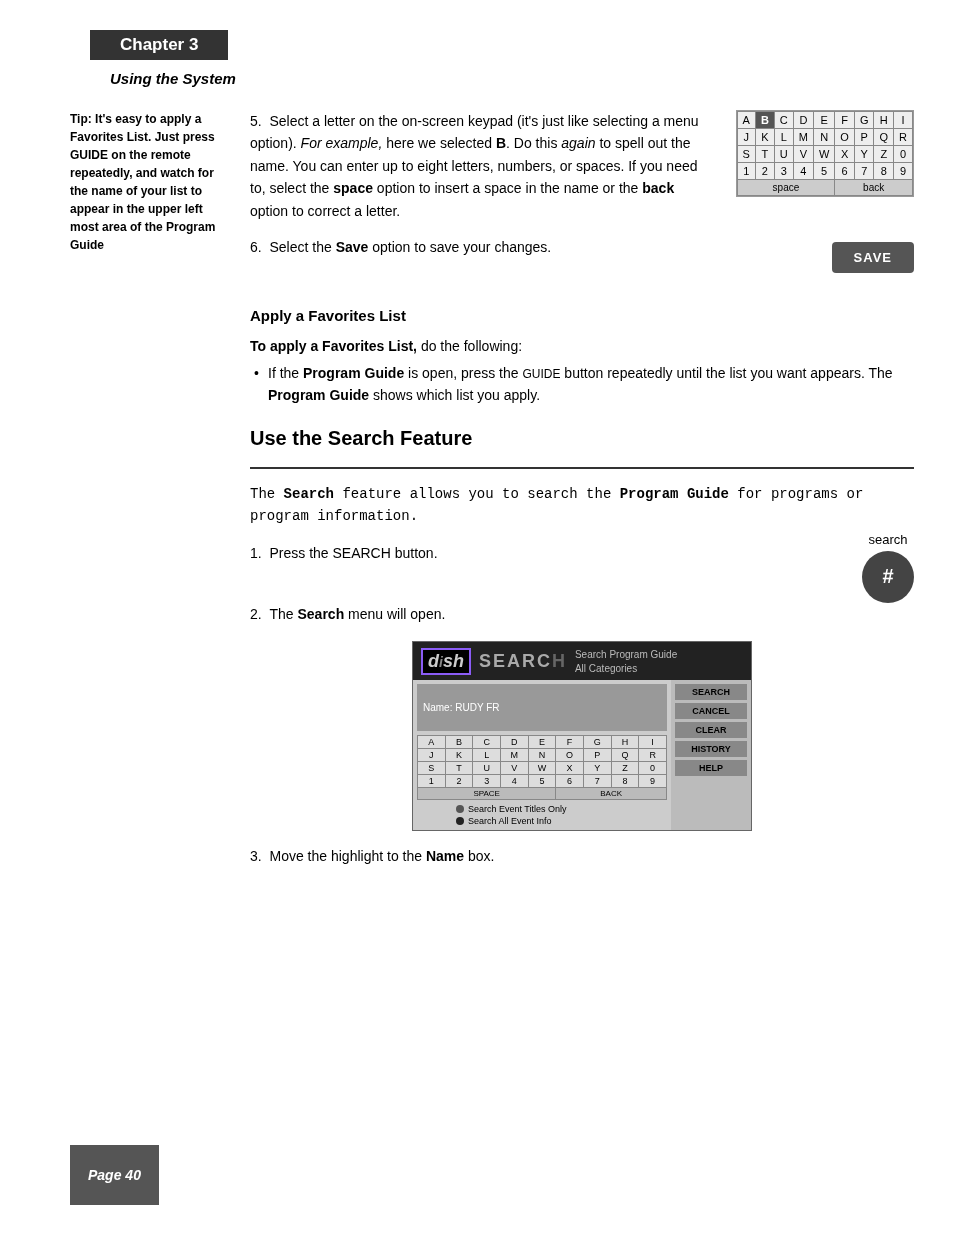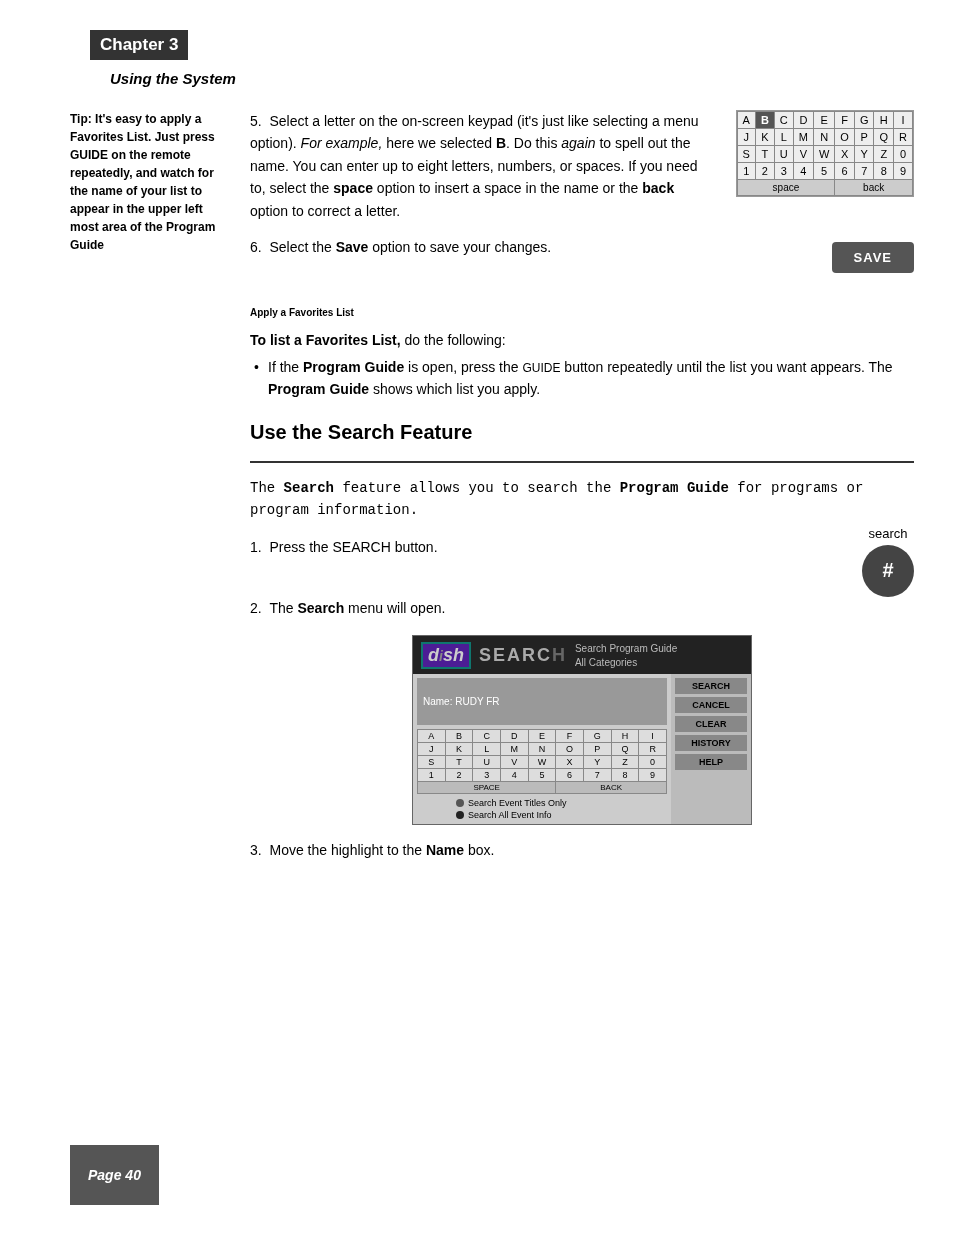--- a/index.html
+++ b/index.html
@@ -13,21 +13,21 @@
       position: relative;
     }
 
     
     .chapter-header {
       position: absolute;
       top: 30px;
       left: 90px;
       background: #333;
       color: #fff;
-      padding: 5px 10px;
+      padding: 5px 30px;
       font-weight: bold;
       font-size: 17px;
     }
     .chapter-subtitle {
       position: absolute;
       top: 70px;
       left: 110px;
       font-style: italic;
       font-weight: bold;
       font-size: 15px;
@@ -88,21 +88,21 @@
       color: #fff;
       font-size: 13px;
       font-weight: bold;
       padding: 8px 22px;
       border-radius: 4px;
       margin: 6px 0 16px 0;
       letter-spacing: 1px;
     }
 
     .section-title {
-      font-size: 10px;
+      font-size: 15px;
       font-weight: bold;
       margin: 18px 0 6px 0;
     }
 
     .apply-heading {
       margin-top: 14px;
       margin-bottom: 8px;
       font-size: 14px;
     }
 
@@ -182,23 +182,23 @@
       padding: 6px 8px 4px 8px;
       display: flex;
       align-items: center;
       gap: 8px;
     }
     .dish-logo {
       font-size: 18px;
       font-weight: bold;
       color: #ccc;
       font-style: italic;
-      border: 2px solid #0f766e;
+      border: 2px solid #8b5cf6;
       padding: 1px 5px;
-      background: #4c1d95;
+      background: #000000;
     }
     .search-title-block {
       font-size: 10px;
       color: #bbb;
       line-height: 1.4;
     }
     .search-menu-body {
       display: flex;
     }
     .search-left {
@@ -378,21 +378,21 @@
     </div>
     <div class="save-button">
       <span>SAVE</span>
     </div>
   </div>
 
   <div>
     <div class="section-title">Apply a Favorites List</div>
 
     <div class="apply-heading">
-      <strong>To list a Favorites List,</strong> do the following:
+      <strong>To apply a Favorites List,</strong> do the following:
     </div>
 
     <div class="bullet-item">
       If the <strong>Program Guide</strong> is open, press the <span style="font-variant:small-caps;font-size:12px;">GUIDE</span> button repeatedly until the list you want appears. The <strong>Program Guide</strong> shows which list you apply.
     </div>
 
   </div>
 
   <div>
     <div class="search-section-title">Use the Search Feature</div>

